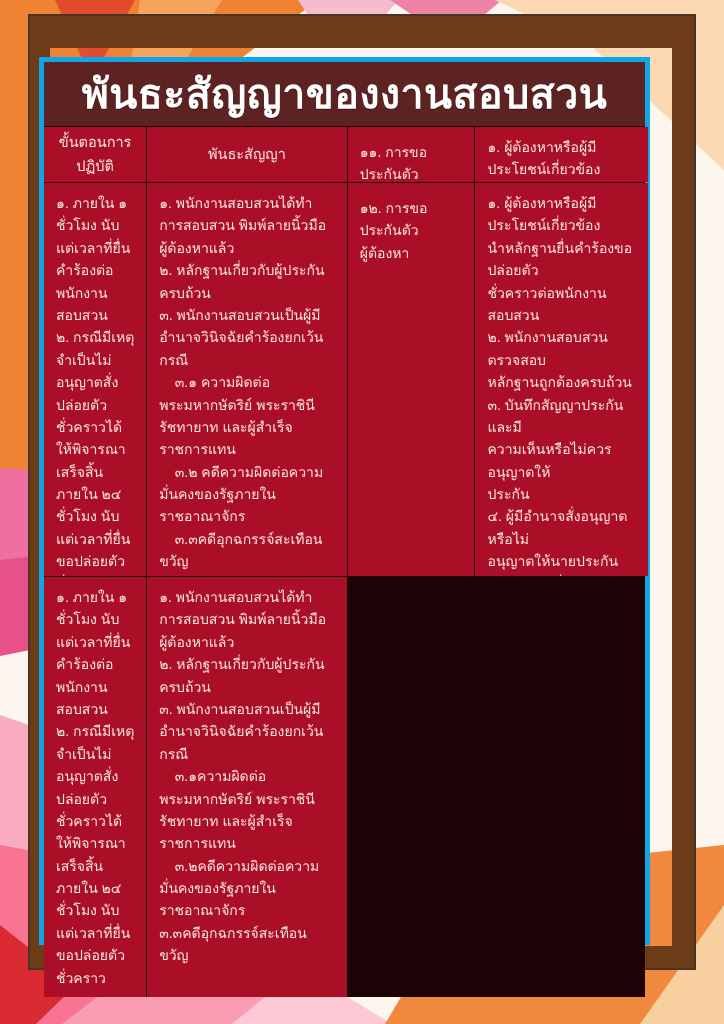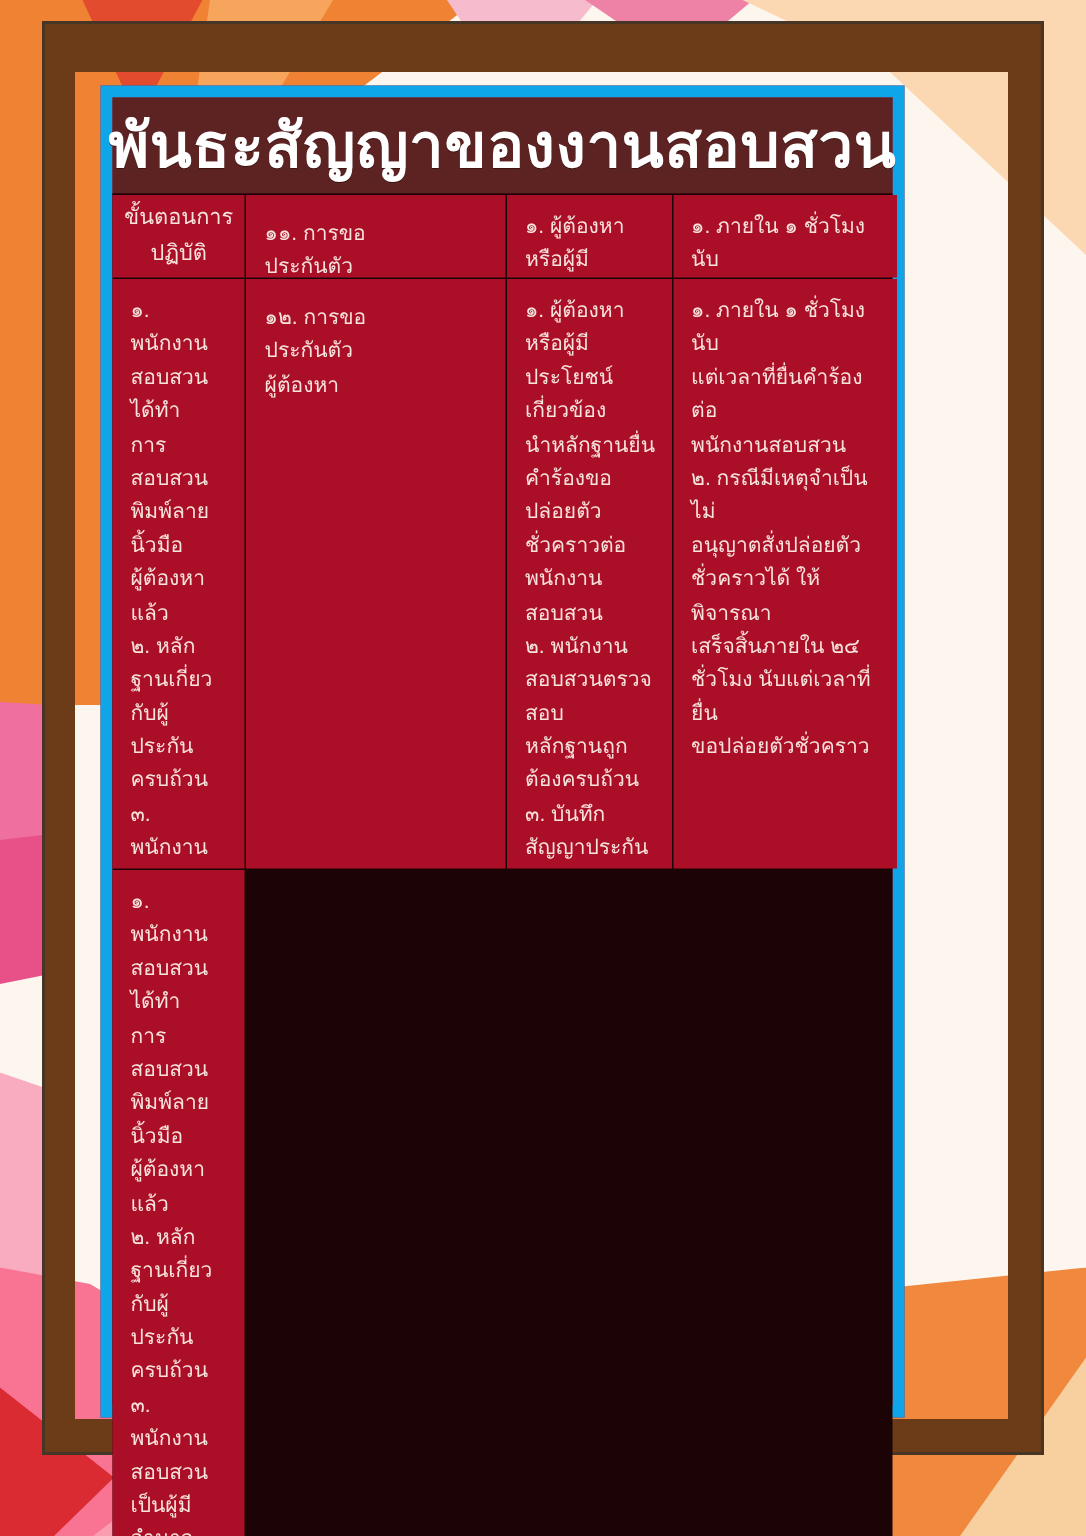--- a/index.html
+++ b/index.html
@@ -30,22 +30,22 @@
   .frame{
     position:absolute;left:30px;top:16px;width:664px;height:952px;
     box-sizing:border-box;background:transparent;
     border-style:solid;border-color:#6b3c17;
     border-top-width:32px;border-left-width:20px;border-right-width:22px;border-bottom-width:22px;
     outline:2px solid #473526;
   }
 
   
   .panel{
-    position:absolute;left:67px;top:57px;width:536px;height:888px;
-    box-sizing:border-box;border:8px solid #0ea5e9;background:#ab0f27;
+    position:absolute;left:39px;top:57px;width:611px;height:888px;
+    box-sizing:border-box;border:5px solid #0ea5e9;background:#ab0f27;
     display:flex;flex-direction:column;
   }
   .titlebar{
     background:#5d2323;height:64px;flex:0 0 auto;
     display:flex;align-items:center;justify-content:center;
   }
   .titlebar .title{
     color:#ffffff;font-size:41px;font-weight:bold;letter-spacing:0.5px;
     line-height:1;white-space:nowrap;text-shadow:0 1px 0 #3c1414;
   }
@@ -92,20 +92,21 @@
 
 <div class="panel">
 
   <div class="titlebar">
     <div class="title">พันธะสัญญาของงานสอบสวน</div>
   </div>
 
   <div class="grid">
 
     <div class="cell hdr">ขั้นตอนการปฏิบัติ</div>
+    <div class="cell hdr">พันธะสัญญา</div>
 
     <div class="cell type">๑๑. การขอ
 ประกันตัว
 ผู้ต้องหา</div>
     <div class="cell">๑. ผู้ต้องหาหรือผู้มีประโยชน์เกี่ยวข้อง
 นำหลักฐานยื่นคำร้องขอปล่อยตัว
 ชั่วคราวต่อพนักงานสอบสวน
 ๒. พนักงานสอบสวนตรวจสอบ
 หลักฐานถูกต้องครบถ้วน
 ๓. บันทึกสัญญาประกัน และมี

